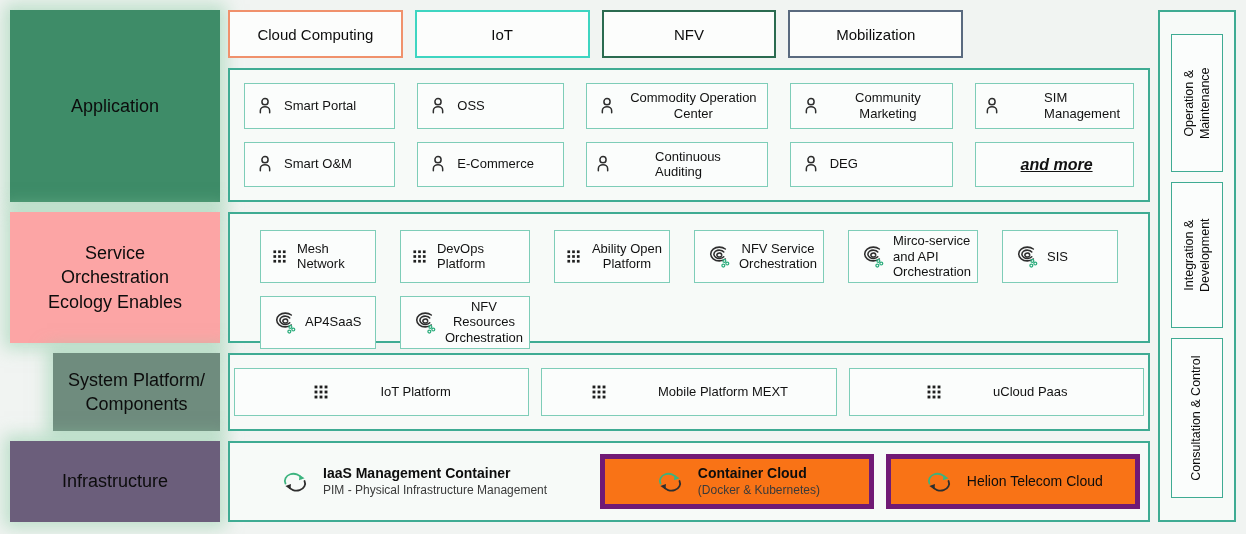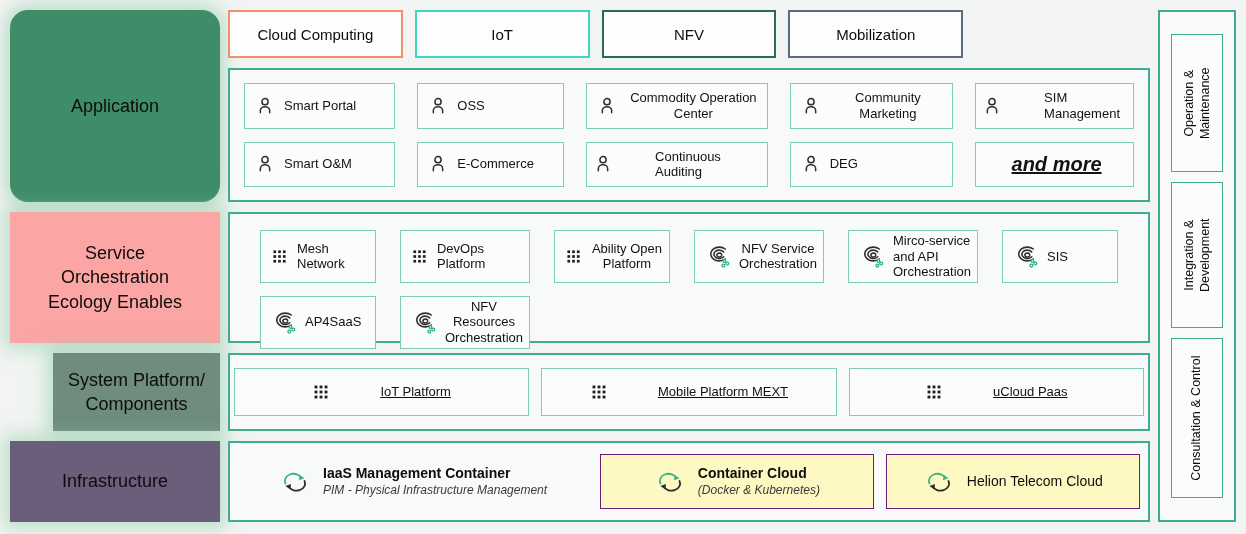--- a/index.html
+++ b/index.html
@@ -38,46 +38,46 @@
     grid-template-columns:1fr 0.97fr 1.2fr 1.08fr 1.05fr;
     gap:13px 22px; padding:13px 14px;
   }
   #sec-service {
     grid-column:2; grid-row:3; display:grid;
     grid-template-columns:repeat(6,1fr); grid-template-rows:0.9fr 1fr;
     gap:13px 24px; padding:16px 30px;
   }
   #sec-platform {
     grid-column:2; grid-row:4; display:grid;
-    grid-template-columns:repeat(3,1fr); gap:12px; padding:13px 4px;text-decoration:underline;
+    grid-template-columns:repeat(3,1fr); gap:12px; padding:13px 4px;
   }
   #sec-infra {
     grid-column:2; grid-row:5; display:grid;
     grid-template-columns:1.28fr 1fr 0.93fr; gap:12px; padding:11px 8px;
   }
 
   .cell {
     background:#fbfdfc; border:1px solid #7ecdb8; box-sizing:border-box;
     display:flex; align-items:center; padding:2px 6px 2px 10px;
     font-size:13px; line-height:1.2; color:#121212;
   }
   .cell .ic { flex:0 0 auto; margin-right:9px; }
   .cell .lbl-c { flex:1; text-align:center; }
   .cell.centered { justify-content:center; padding-left:6px;gap:40px; }
-  .cell.more { justify-content:center; font-size:20px; font-style:italic; }
+  .cell.more { justify-content:center; font-size:16px; font-style:italic; }
   .cell.more .lbl { text-decoration:underline; font-weight:bold; }
 
   .infra-cell {
     display:flex; align-items:center; justify-content:center; gap:12px;
     font-size:13px; box-sizing:border-box; padding:2px 6px;
   }
-  .infra-cell.boxed { border:1px solid #701a75; background:#fef9c3; }
+  .infra-cell.boxed { border:5px solid #701a75; background:#f97316; }
   .infra-title { font-weight:bold; font-size:14px; line-height:1.25; }
   .infra-title.plain { font-weight:normal; }
-  .infra-sub { font-size:12px; color:#3a3a3a; line-height:1.25;font-style:italic; }
+  .infra-sub { font-size:12px; color:#3a3a3a; line-height:1.25; }
 
   
   #right-col {
     grid-column:3; grid-row:1/6; border:2px solid #3fab93; background:#f7faf8;
     box-sizing:border-box; display:flex; flex-direction:column;
     align-items:center; justify-content:space-between; padding:22px 0;
   }
   .vbox {
     width:52px; border:1.5px solid #3fab93; background:#fbfdfc; box-sizing:border-box;
     display:flex; align-items:center; justify-content:center;
@@ -127,21 +127,21 @@
       <path d="M6.5 13.5 A8.5 7 0 0 1 22.5 8.2" fill="none" stroke="#3cb37e" stroke-width="1.8" stroke-linecap="round"></path>
       <path d="M20.6 4.9 L25.6 8.3 L20 10.3 Z" fill="#3cb37e"></path>
       <path d="M25.5 11 A8.5 7 0 0 1 9.5 16.2" fill="none" stroke="#2e2e2e" stroke-width="1.8" stroke-linecap="round"></path>
       <path d="M11.4 19.5 L6.4 16.1 L12 14.1 Z" fill="#2e2e2e"></path>
     </g>
   </defs>
 </svg>
 
 <div class="page">
 
-  <div class="left-box" id="left-app" style="background: rgb(62, 140, 104); border-radius: 18px;">Application</div>
+  <div class="left-box" id="left-app" style="background: rgb(62, 140, 104);">Application</div>
   <div class="left-box" id="left-service" style="background: #fca5a5;">Service
 Orchestration
 Ecology Enables</div>
   <div class="left-box" id="left-platform" style="background: rgb(111, 140, 126); margin-left: 43px;">System Platform/
 Components</div>
   <div class="left-box" id="left-infra" style="background: rgb(107, 94, 123);">Infrastructure</div>
 
   <div class="btn-row">
     <div class="top-btn" style="border-color: rgb(240, 145, 108);">Cloud Computing</div>
     <div class="top-btn" style="border-color: rgb(62, 213, 193);">IoT</div>

